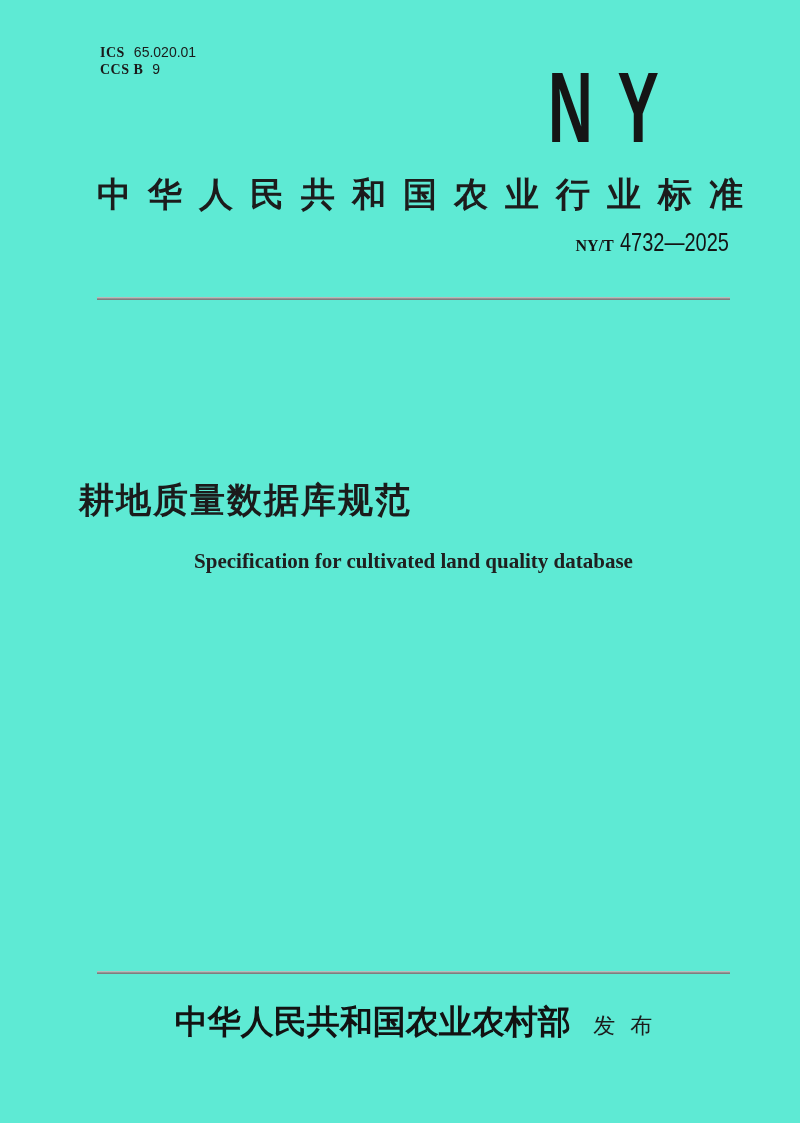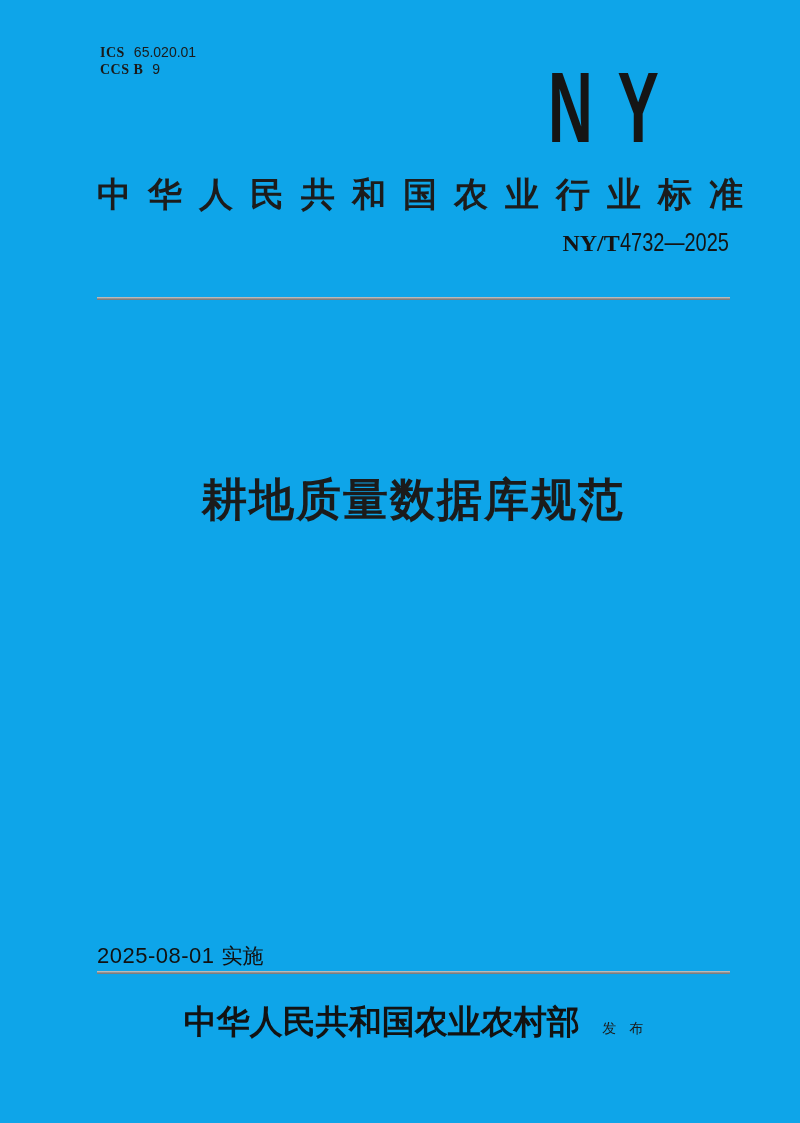--- a/index.html
+++ b/index.html
@@ -6,21 +6,21 @@
     margin: 0;
     padding: 0;
     background: #e8e8e8;
     font-family: "Liberation Sans", sans-serif;
   }
   .page {
     position: relative;
     width: 800px;
     height: 1123px;
     margin: 0 auto;
-    background: #0ea5e9;
+    background: #5eead4;
     overflow: hidden;
     color: #1a1a1a;
   }
 
   
   .ics-block {
     position: absolute;
     left: 100px;
     top: 44px;
     font-size: 14px;
@@ -80,22 +80,22 @@
     top: 228px;
     display: flex;
     align-items: baseline;
     justify-content: flex-end;
     white-space: nowrap;
     color: #141414;
   }
   .standard-code .prefix {
     font-family: "Liberation Serif", serif;
     font-weight: bold;
-    font-size: 24px;
-    margin-right: 0;
+    font-size: 16px;
+    margin-right: 6px;
   }
   .standard-code .number {
     display: inline-block;
     font-family: "Liberation Sans", sans-serif;
     font-weight: 500;
     font-size: 25px;
     transform: scaleX(0.8);
     transform-origin: left bottom;
     margin-right: -26px;
   }
@@ -107,27 +107,26 @@
     width: 633px;
     height: 3px;
     background: linear-gradient(to bottom, #cccccc 0%, #7e7e7e 70%);
   }
   .rule-top { top: 297px; }
   .rule-bottom { top: 971px; }
 
   
   .title-cn {
     position: absolute;
-    left: 97px;
+    left: 79px;
     top: 474px;
     width: 633px;
-    text-align: center;
-    font-family: "Liberation Sans", sans-serif;
-    font-weight: bold;
-    font-size: 45px;
+    font-family: "Liberation Sans", sans-serif;
+    font-weight: bold;
+    font-size: 35px;
     line-height: 52px;
     letter-spacing: 2px;
     color: #1b1b1b;
     white-space: nowrap;
   }
 
   
   .title-en {
     position: absolute;
     left: 97px;
@@ -177,21 +176,21 @@
   }
   .publisher {
     font-family: "Liberation Serif", serif;
     font-weight: bold;
     font-size: 33px;
     color: #121212;
     margin-top: 9px;
   }
   .publisher-action {
     font-family: "Liberation Sans", sans-serif;
-    font-size: 14px;
+    font-size: 22px;
     color: #1c1c1c;
     margin-left: 18px;
     word-spacing: 9px;
   }
 </style>
 </head>
 <body>
 
 <div class="page">
 
@@ -212,26 +211,23 @@
 
   <div class="standard-code">
     <span class="prefix">NY/T</span>
     <span class="number">4732—2025</span>
   </div>
 
   <div class="rule rule-top"></div>
 
   <div class="title-cn">耕地质量数据库规范</div>
 
+  <div class="title-en">Specification for cultivated land quality database</div>
 
   <div class="dates-row">
-    <div class="date-group">
-      <span class="date-value">2025-08-01</span>
-      <span class="date-label">实施</span>
-    </div>
   </div>
 
   <div class="rule rule-bottom"></div>
 
   <div class="footer-line">
     <span class="publisher">中华人民共和国农业农村部</span>
     <span class="publisher-action">发 布</span>
   </div>
 
 </div>

